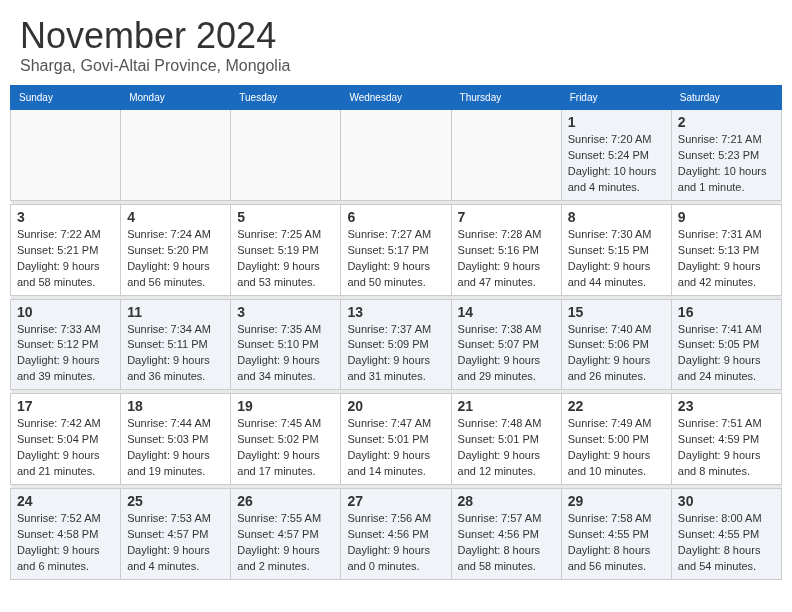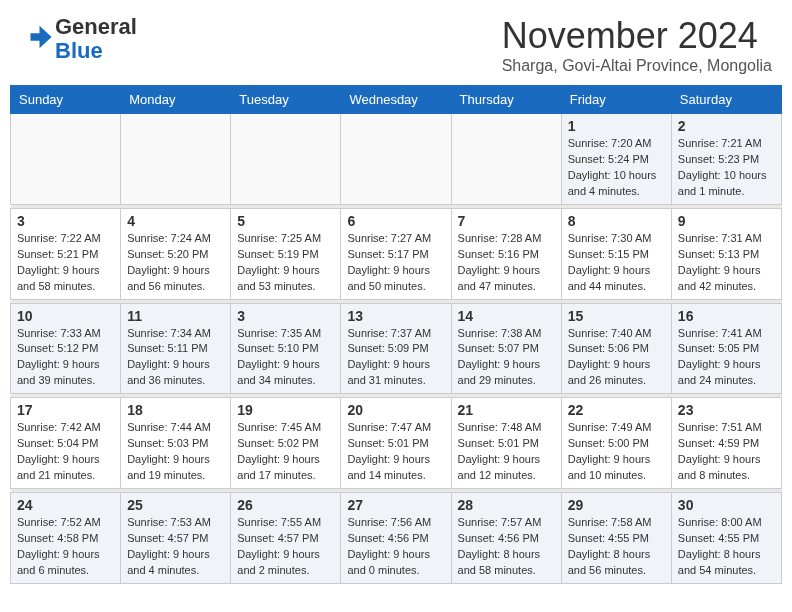--- a/index.html
+++ b/index.html
@@ -10,44 +10,32 @@
     .logo-text { font-size: 22px; font-weight: bold; line-height: 1.1; }
     .logo-text .general { color: #333; }
     .logo-text .blue { color: #1a6abf; }
     .logo-icon { width: 30px; height: 30px; margin-left: 3px; }
     
     .title-block { }
     .month-year { font-size: 36px; font-weight: 300; color: #333; }
     .location { font-size: 16px; color: #555; }
     
     .calendar { margin: 5px 10px 10px 10px; border-collapse: collapse; width: calc(100% - 20px); }
-    .calendar th { background: #1a6abf; color: #fff; text-align: left; padding: 6px 8px; font-size: 13px; font-weight: normal; border: 1px solid #1a6abf; }
+    .calendar th { background: #1a6abf; color: #fff; text-align: left; padding: 6px 8px; font-size: 10px; font-weight: normal; border: 1px solid #1a6abf; }
     .calendar td { border: 1px solid #ccc; vertical-align: top; padding: 4px 6px; width: calc(100%/7); min-height: 80px; height: 90px; background: #fff; font-size: 11px; color: #333; }
     .calendar td.empty { background: #f9f9f9; }
     .calendar td.shaded { background: #f0f4f8; }
     
     .day-num { font-size: 14px; font-weight: bold; margin-bottom: 2px; }
     .day-info { font-size: 11px; line-height: 1.45; color: #333; }
   </style>
 </head>
 <body>
 
 <div class="header">
-  <div class="logo">
-    <div>
-      <svg class="logo-icon" viewBox="0 0 40 40" width="38" height="38">
-
-        <polygon points="22,5 38,20 22,35 22,25 10,25 10,15 22,15" fill="#1a6abf"></polygon>
-      </svg>
-    </div>
-    <div class="logo-text" style="margin-left:2px;">
-      <div class="general">General</div>
-      <div class="blue">Blue</div>
-    </div>
-  </div>
   <div class="title-block">
     <div class="month-year">November 2024</div>
     <div class="location">Sharga, Govi-Altai Province, Mongolia</div>
   </div>
 </div>
 
 <table class="calendar">
   <thead>
     <tr>
     <th>Sunday</th>

